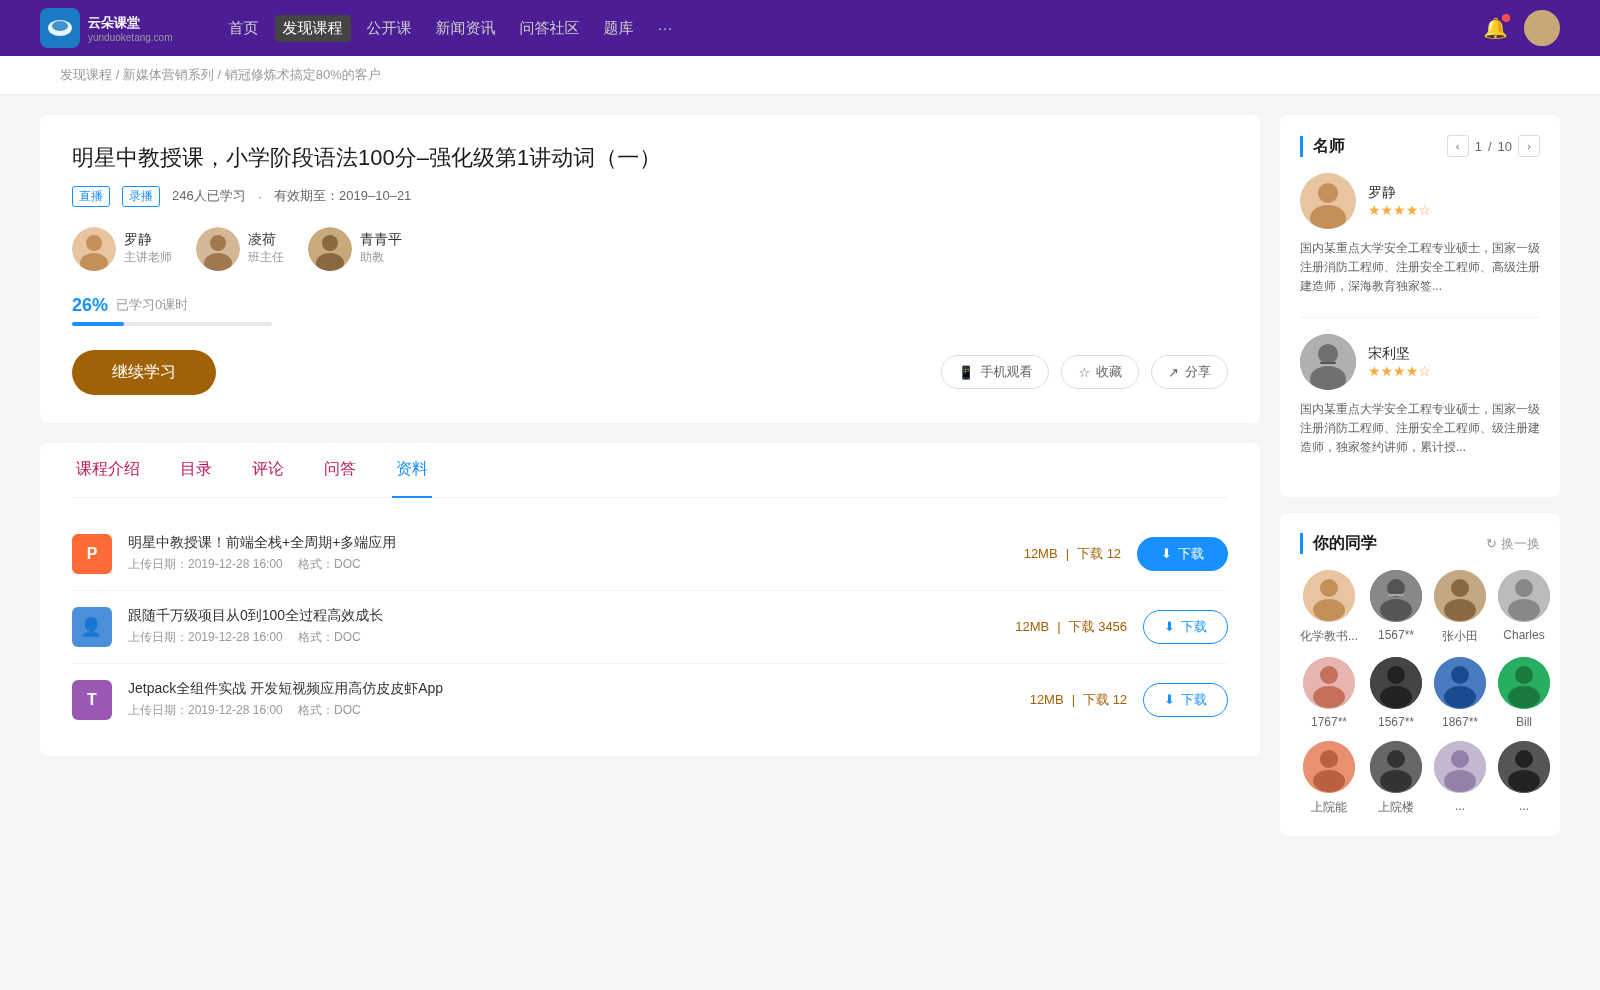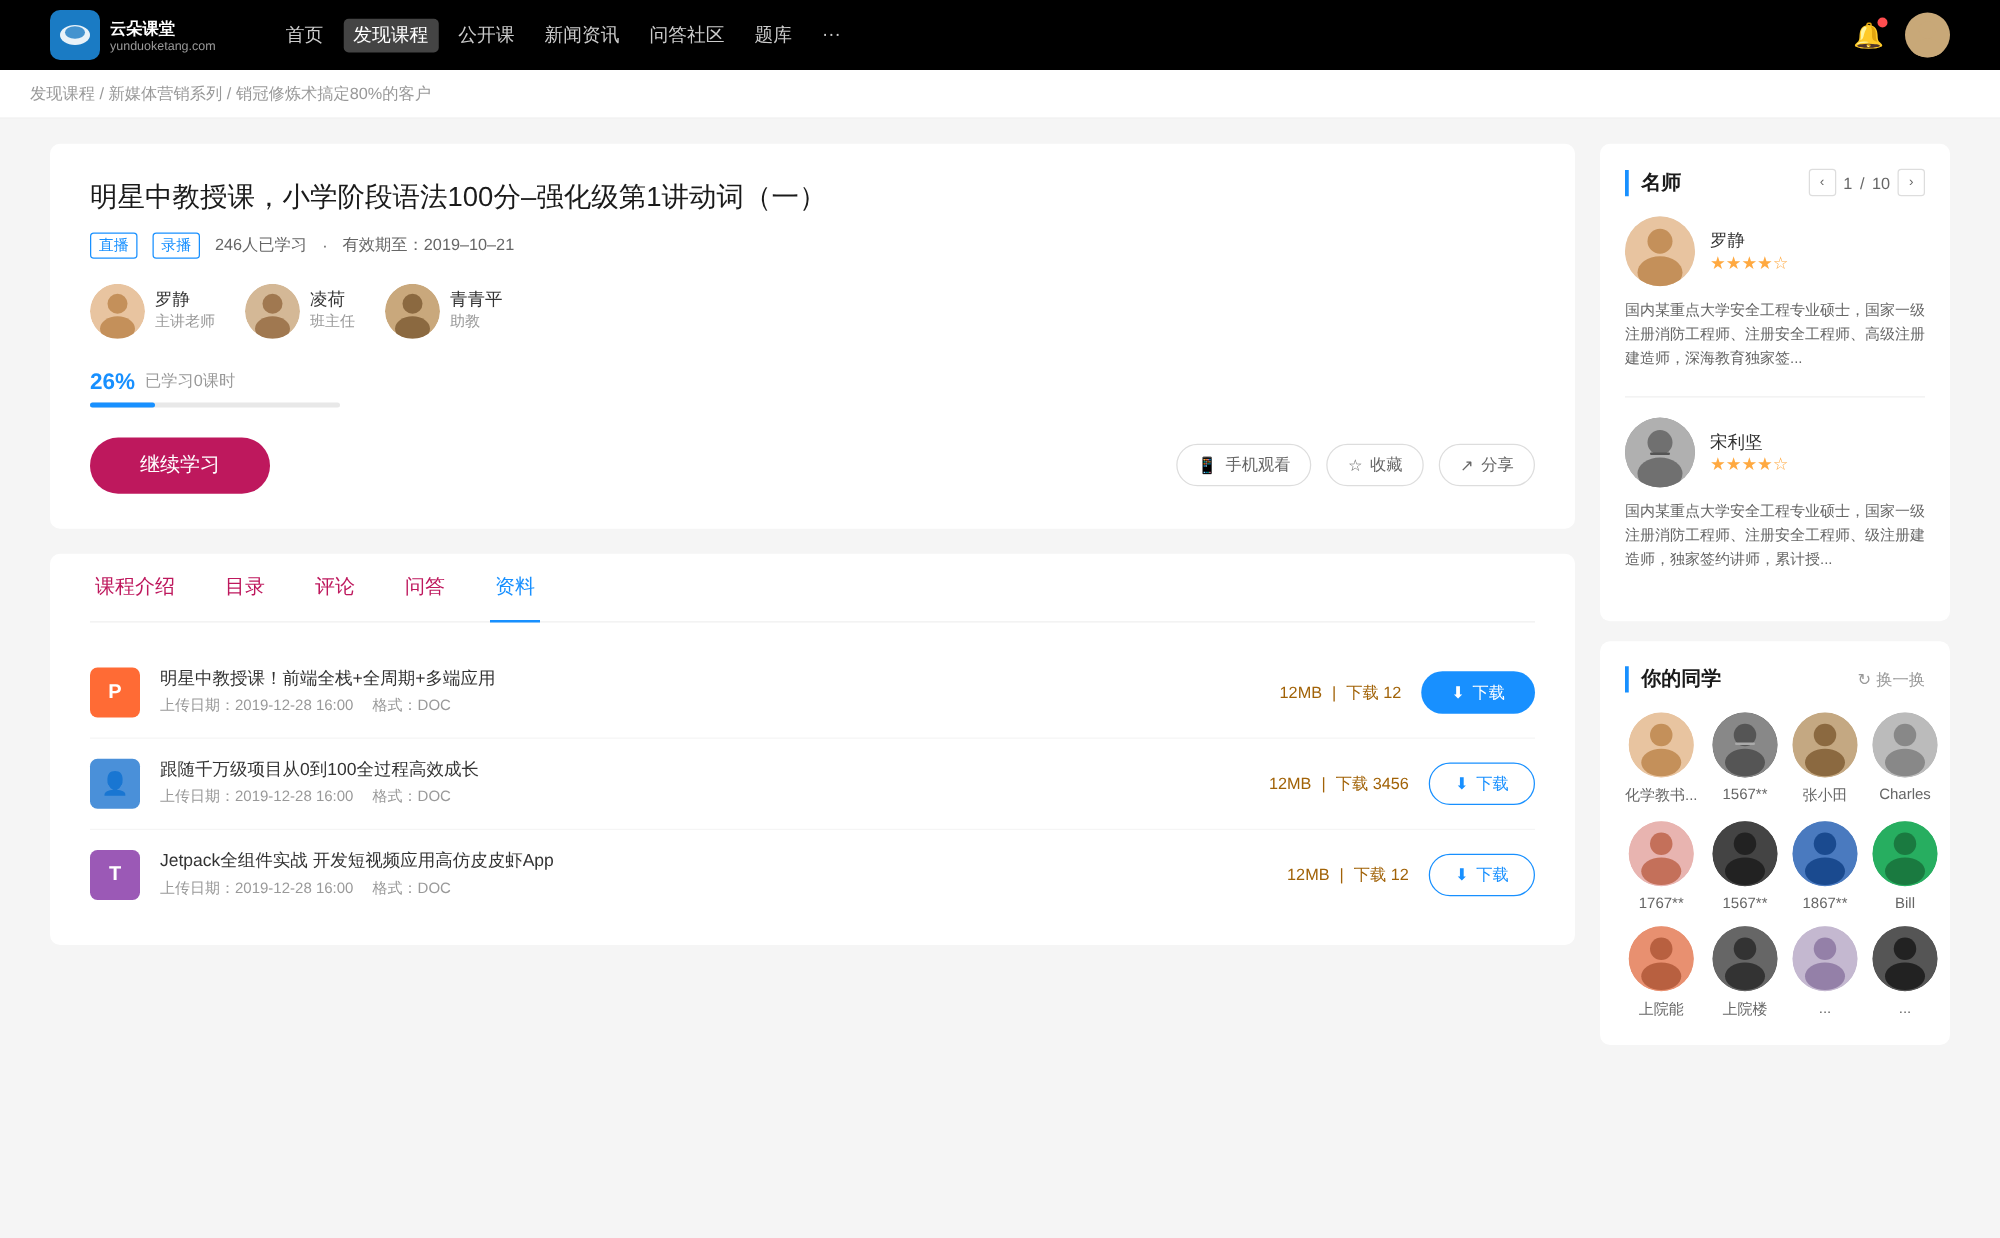--- a/index.html
+++ b/index.html
@@ -1,31 +1,31 @@
 <!DOCTYPE html>
 <html><head>
   <meta charset="utf-8">
   <style>
     * { box-sizing: border-box; margin: 0; padding: 0; }
     body { font-family: -apple-system, BlinkMacSystemFont, 'PingFang SC', 'Microsoft YaHei', sans-serif; background: #f5f5f5; font-size: 14px; color: #333; }
 
     
-    .header { background: #000000; height: 56px; display: flex; align-items: center; padding: 0 40px; gap: 32px; }
+    .header { background: #4c1d95; height: 56px; display: flex; align-items: center; padding: 0 40px; gap: 32px; }
     .logo { display: flex; align-items: center; gap: 8px; margin-right: 16px; }
     .logo-icon { width: 40px; height: 40px; background: #1a7bc4; border-radius: 8px; display: flex; align-items: center; justify-content: center; }
     .logo-text { color: white; font-size: 13px; font-weight: bold; }
     .nav-item { color: #ccc; font-size: 15px; cursor: pointer; padding: 4px 8px; white-space: nowrap; }
     .nav-item.active { color: white; background: #444; border-radius: 4px; }
     .header-right { margin-left: auto; display: flex; align-items: center; gap: 16px; }
     .bell-icon { color: #ccc; font-size: 20px; position: relative; cursor: pointer; }
     .bell-dot { width: 8px; height: 8px; background: #ff4d4f; border-radius: 50%; position: absolute; top: -2px; right: -2px; }
     .avatar { width: 36px; height: 36px; border-radius: 50%; background: #c8a878; overflow: hidden; cursor: pointer; display: flex; align-items: center; justify-content: center; }
 
     
-    .breadcrumb { background: white; border-bottom: 1px solid #eee; padding: 10px 24px; font-size: 13px; color: #999; }
+    .breadcrumb { background: white; border-bottom: 1px solid #eee; padding: 10px 60px; font-size: 13px; color: #999; }
     .breadcrumb a { color: #999; text-decoration: none; }
     .breadcrumb span { color: #999; }
 
     
     .main { display: flex; gap: 20px; padding: 20px 40px; max-width: 1600px; }
 
     
     .content { flex: 1; min-width: 0; }
 
     
@@ -40,21 +40,21 @@
     .teacher-avatar { width: 44px; height: 44px; border-radius: 50%; overflow: hidden; }
     .teacher-name { font-size: 14px; color: #333; font-weight: 500; }
     .teacher-role { font-size: 12px; color: #999; }
     .progress-section { margin-bottom: 24px; }
     .progress-label { display: flex; align-items: center; gap: 8px; margin-bottom: 6px; }
     .progress-pct { font-size: 18px; font-weight: bold; color: #1890ff; }
     .progress-text { font-size: 13px; color: #999; }
     .progress-bar { height: 4px; background: #e8e8e8; border-radius: 2px; width: 200px; }
     .progress-fill { height: 100%; background: #1890ff; border-radius: 2px; }
     .course-actions { display: flex; align-items: center; gap: 16px; }
-    .btn-continue { background: #be185d; color: white; border: none; border-radius: 24px; padding: 12px 40px; font-size: 16px; cursor: pointer; font-weight: 500; }
+    .btn-continue { background: #a16207; color: white; border: none; border-radius: 24px; padding: 12px 40px; font-size: 16px; cursor: pointer; font-weight: 500; }
     .action-btns { margin-left: auto; display: flex; gap: 12px; }
     .action-btn { border: 1px solid #ddd; background: white; border-radius: 20px; padding: 7px 16px; font-size: 13px; color: #666; cursor: pointer; display: flex; align-items: center; gap: 6px; }
 
     
     .tabs-section { background: white; border-radius: 8px; padding: 0 32px; }
     .tabs { display: flex; gap: 32px; border-bottom: 1px solid #f0f0f0; }
     .tab { padding: 16px 4px; font-size: 16px; color: #be185d; cursor: pointer; border-bottom: 2px solid transparent; margin-bottom: -1px; }
     .tab.active { color: #1890ff; border-bottom-color: #1890ff; font-weight: 500; }
     .tab-content { padding: 20px 0; }
 

